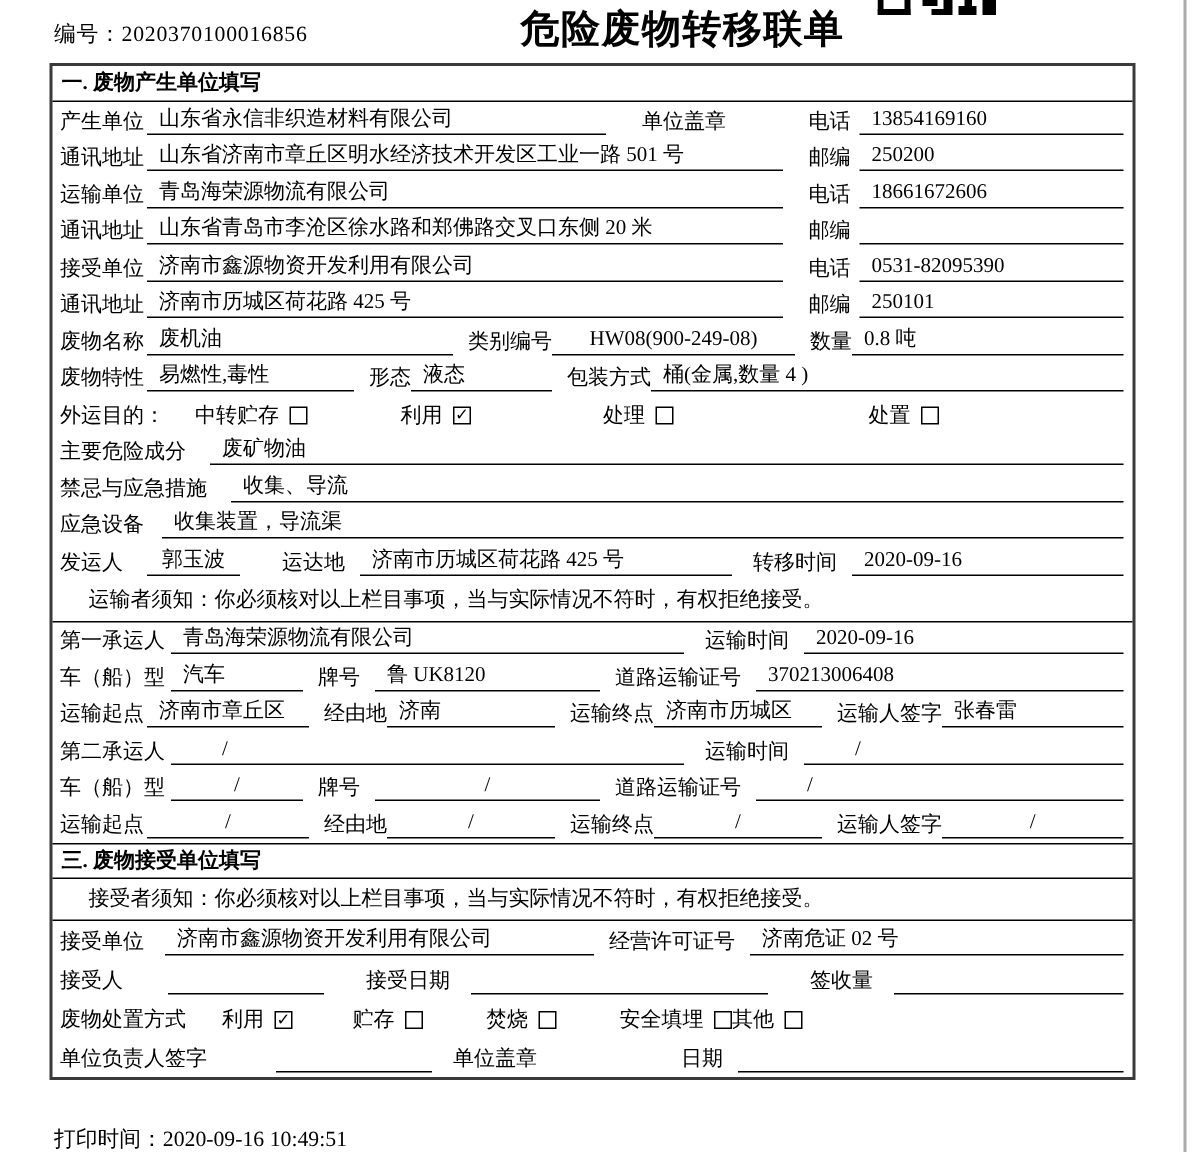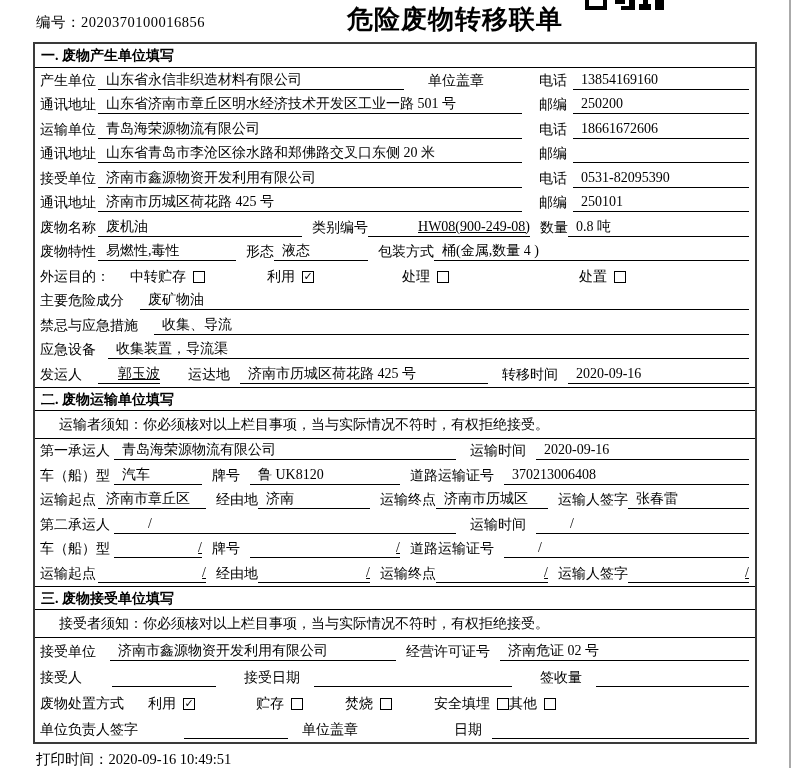--- a/index.html
+++ b/index.html
@@ -21,21 +21,21 @@
              border-bottom:1.5px solid #000; font-size:14px; }
   .sec-hdr.mid { border-top:1.5px solid #000; }
   .notice { height:28px; line-height:27px; padding-left:24px; border-bottom:1.5px solid #000; }
 
   .row { display:flex; align-items:flex-end; height:24.5px; padding:0 6px 3px 5px; }
   .row3 { height:26px; }
   .lbl { flex:none; white-space:nowrap; }
   .u { border-bottom:1px solid #000; white-space:nowrap; overflow:hidden;
        padding-left:8px; height:19px; line-height:18px; }
   .u.last { flex:1; }
-  .ctr { text-align:right; padding-left:0;text-decoration:underline; }
+  .ctr { text-align:center; padding-left:0; }
   .sl { padding-left:34px; }
   .rt { display:flex; align-items:flex-end; margin-left:auto; width:210px; }
   .rt .lbl { width:34px; }
   .rt .u { flex:1; }
 
   
   .lw58{width:58px}.lw72{width:74px}.lw88{width:90px}.lw102{width:104px}.lw70{width:70px}
   .vw308{width:306px}.vw425{width:424px}.vw205{width:204px}.vw165{width:162px}
   .vw140{width:138px}.vw95{width:94px}.vw345{width:342px}.vw90{width:88px}
   .vw150{width:150px}.vw110{width:108px}.vw115{width:112px}.vw62{width:62px}
@@ -188,21 +188,20 @@
 
     <div class="row">
       <span class="lbl lw58">发运人</span>
       <span class="u vw62 ctr">郭玉波</span>
       <span class="lbl ml30">运达地</span>
       <span class="u vw250 ml10">济南市历城区荷花路 425 号</span>
       <span class="lbl ml15">转移时间</span>
       <span class="u last ml10">2020-09-16</span>
     </div>
 
-    <div class="sec-hdr mid">二. 废物运输单位填写</div>
     <div class="notice">运输者须知：你必须核对以上栏目事项，当与实际情况不符时，有权拒绝接受。</div>
 
     <div class="row">
       <span class="lbl lw72">第一承运人</span>
       <span class="u vw345">青岛海荣源物流有限公司</span>
       <span class="lbl ml15">运输时间</span>
       <span class="u last ml10">2020-09-16</span>
     </div>
 
     <div class="row">
@@ -270,21 +269,21 @@
       <span class="lbl ml30">签收量</span>
       <span class="u last ml15"></span>
     </div>
 
     <div class="row row3 purpose-row">
       <span class="lbl lw88">废物处置方式</span>
       <span class="cb-item" style="margin-left:18px">
           <span>利用</span>
           <span class="cb">✓</span>
         </span>
-      <span class="cb-item" style="margin-left:61px">
+      <span class="cb-item" style="margin-left:40px">
           <span>贮存</span>
           <span class="cb"></span>
         </span>
       <span class="cb-item" style="margin-left:42px">
           <span>焚烧</span>
           <span class="cb"></span>
         </span>
       <span class="cb-item" style="margin-left:42px">
           <span>安全填埋</span>
           <span class="cb"></span>

